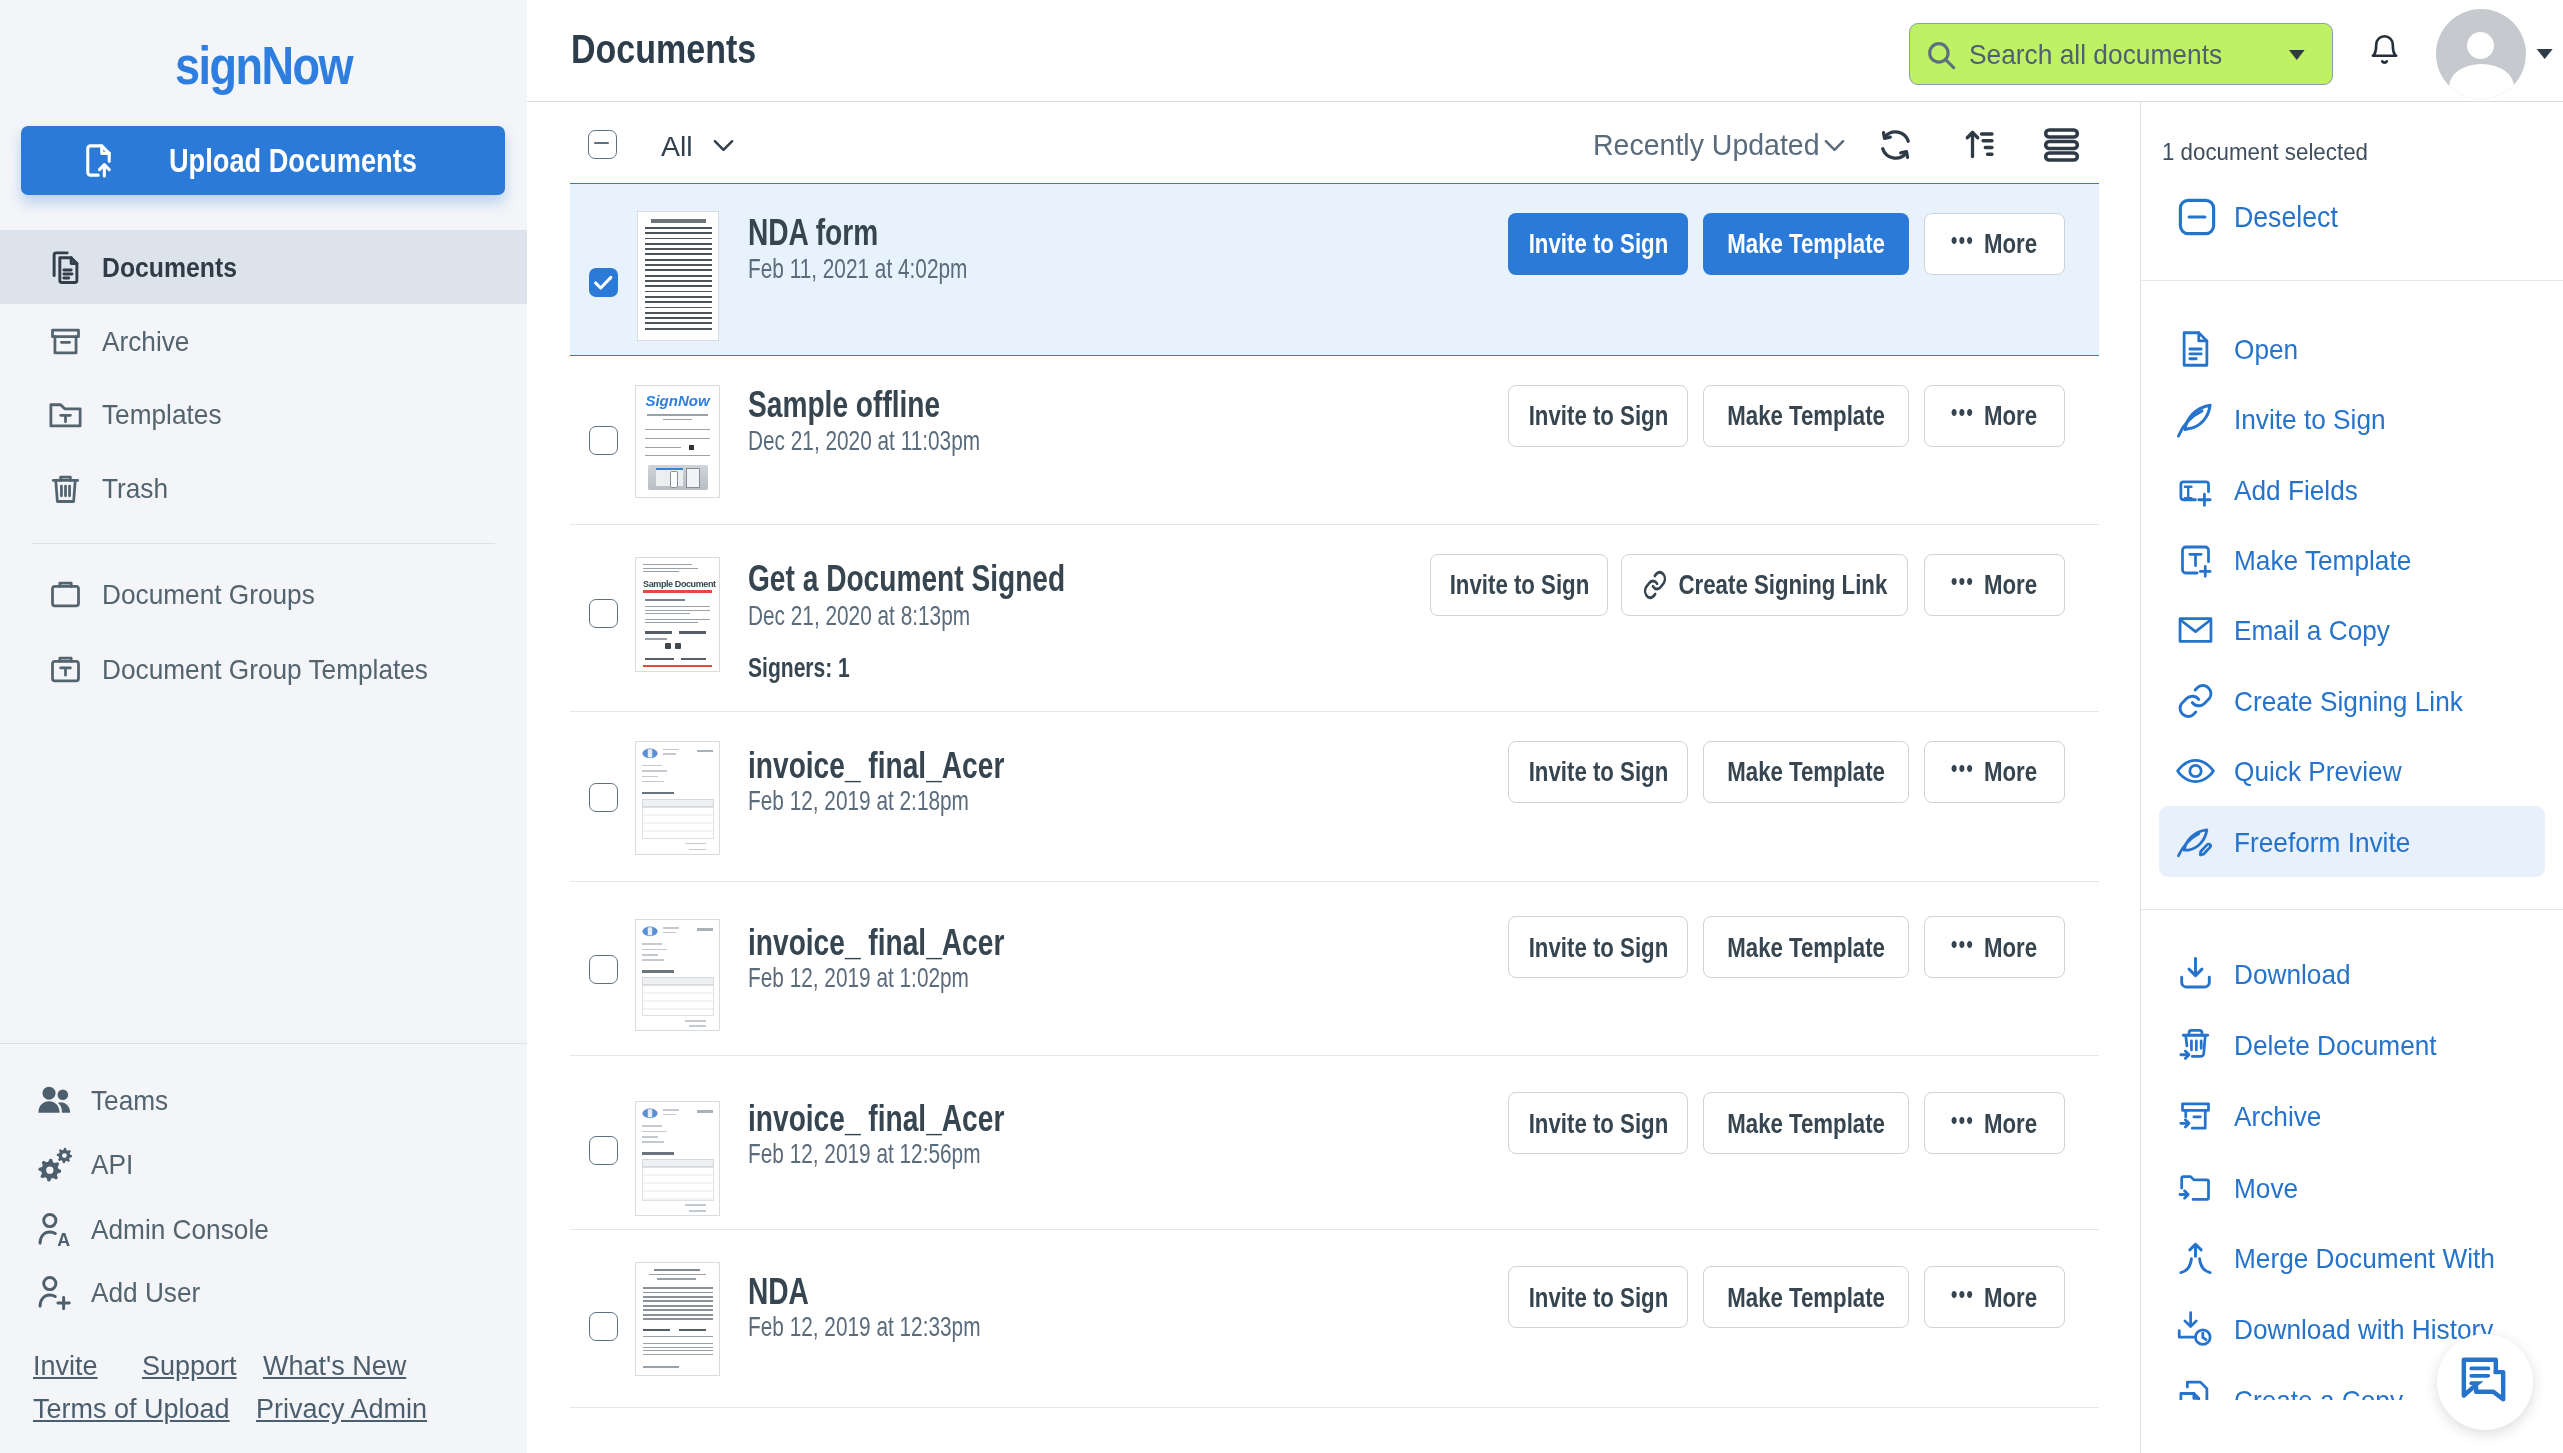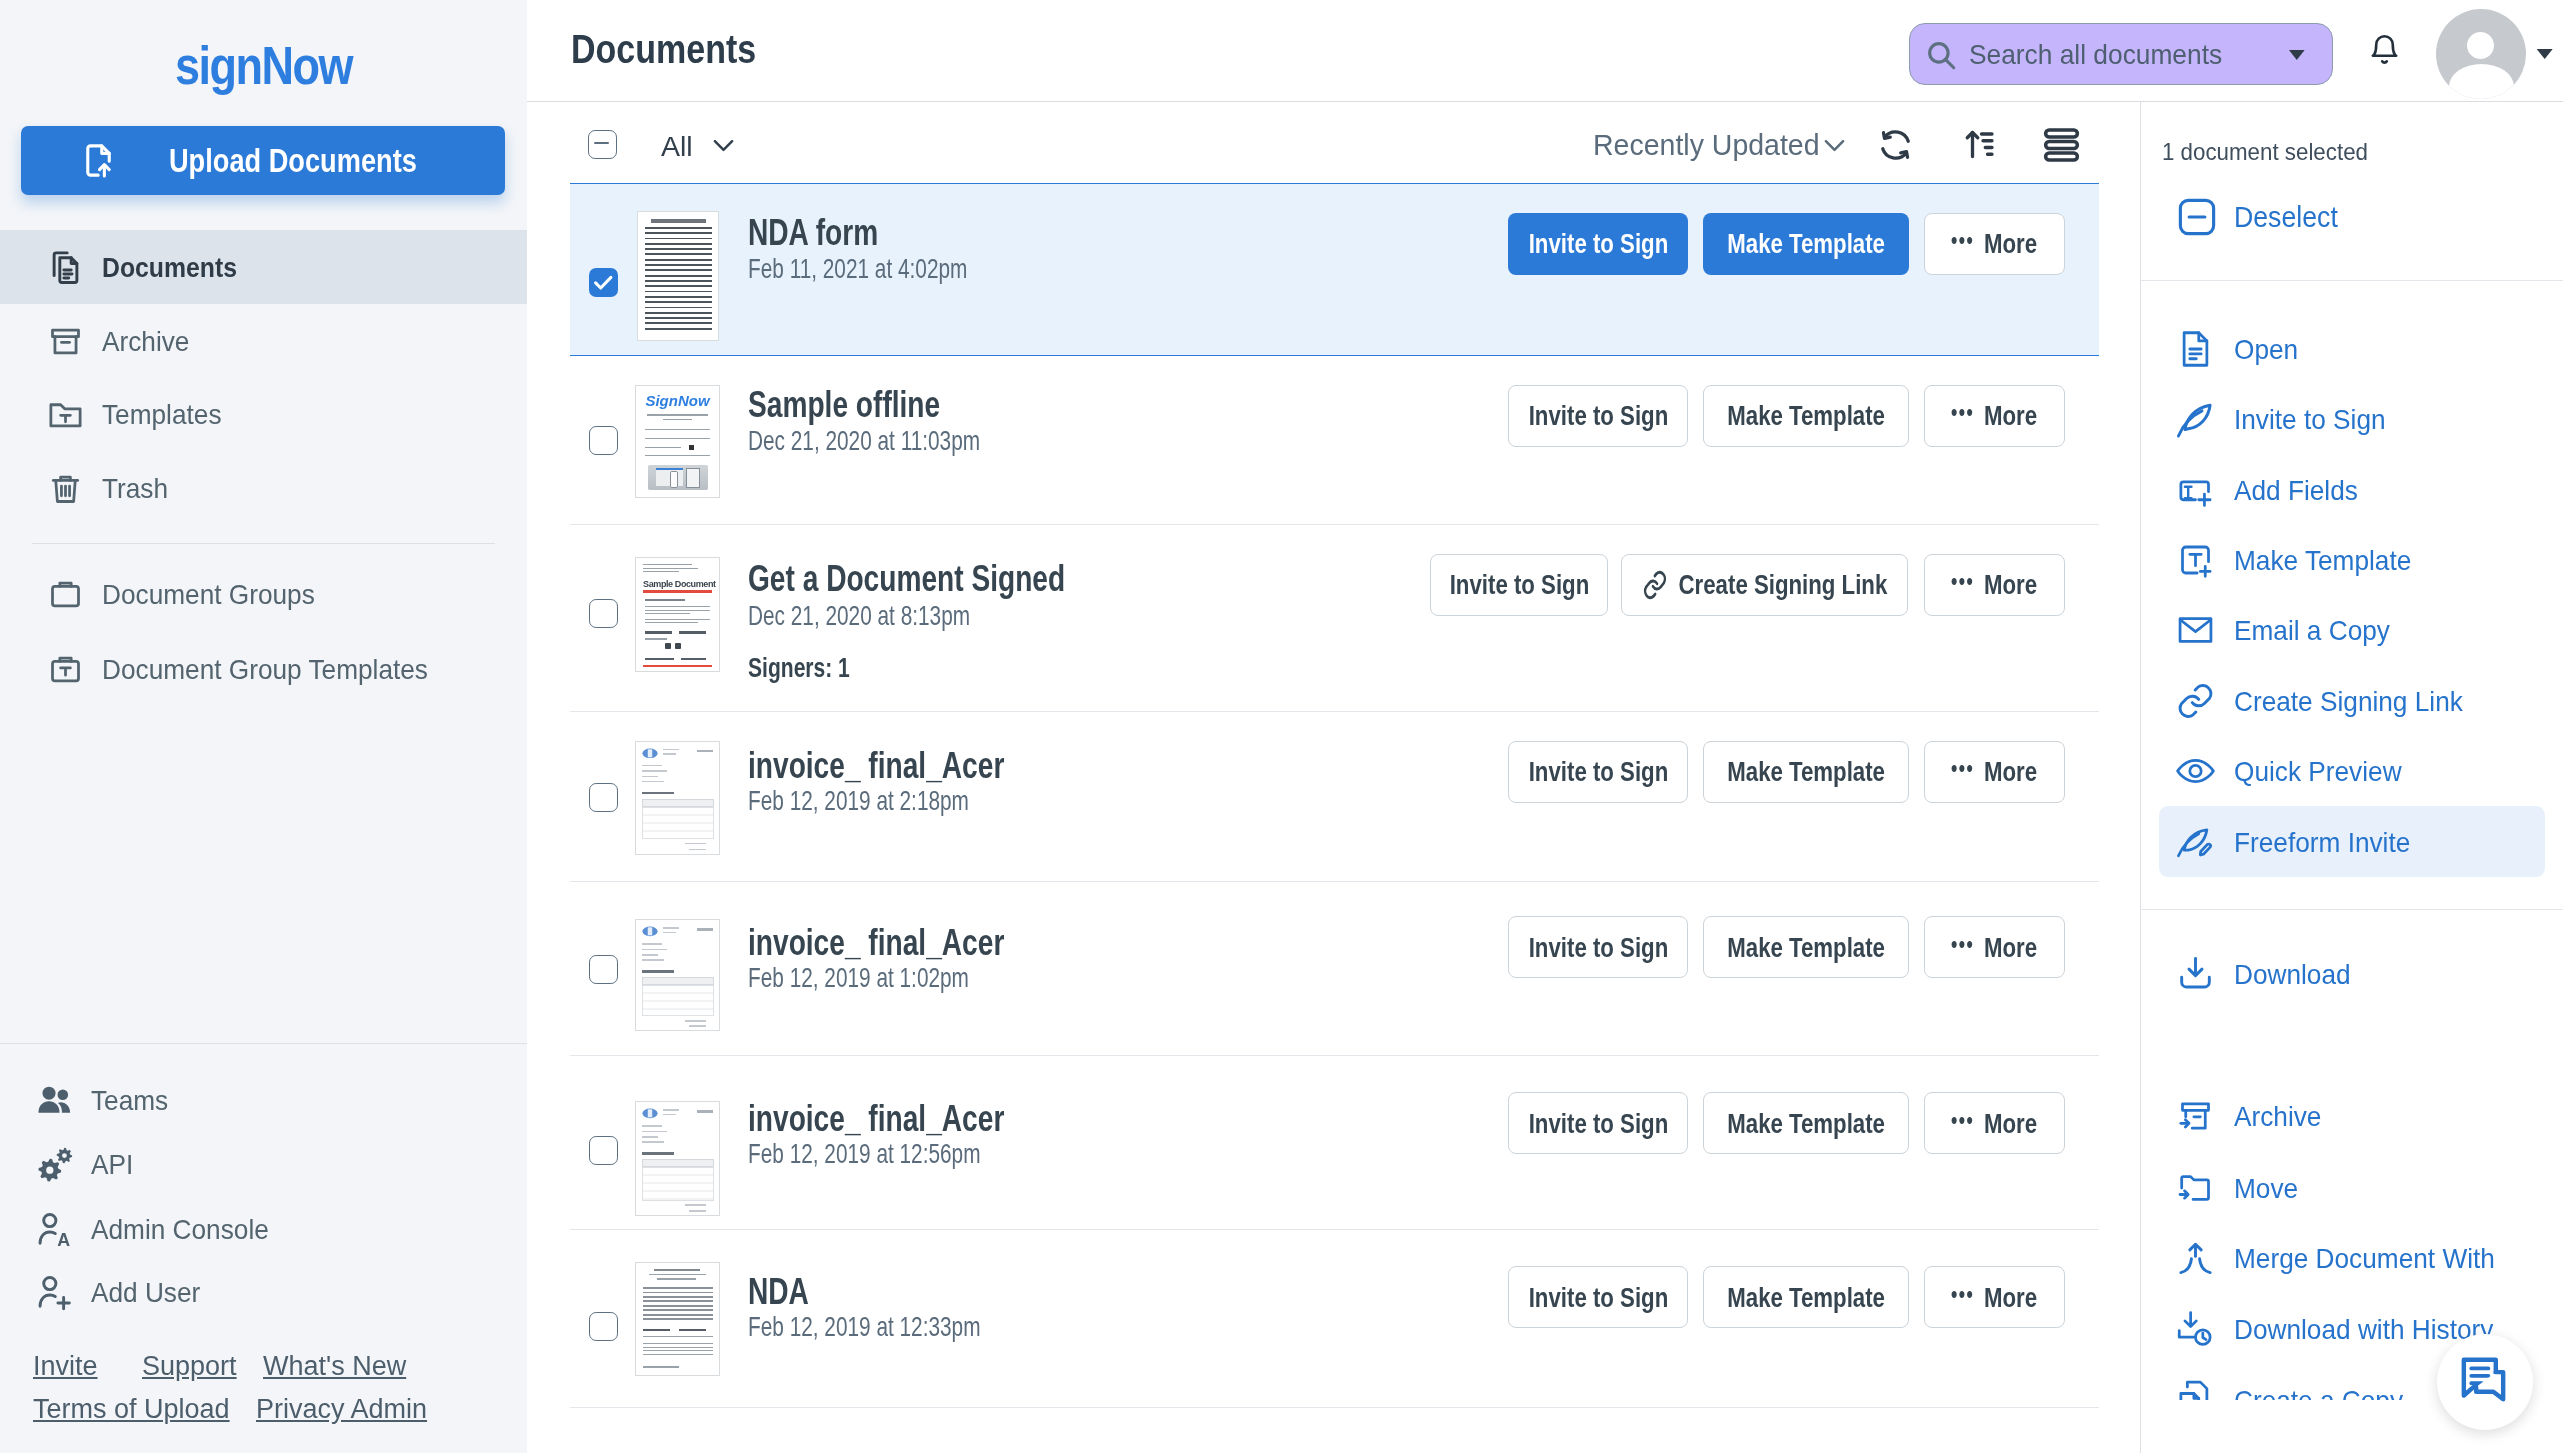--- a/index.html
+++ b/index.html
@@ -10,21 +10,21 @@
 #upbtn { position:absolute; left:21.4px; top:126px; width:484px; height:69px; background:#2b7ad7; border-radius:7.1px; box-shadow:0 7.1px 12.5px rgba(43,122,215,.28); display:flex; align-items:center; justify-content:center; gap:19.6px; color:#fff; font-size:30px; font-weight:bold; }
 .navitem { position:absolute; left:0; width:527px; height:74px; display:flex; align-items:center; }
 .navitem .ic { position:absolute; left:46px; width:39px; height:39px; }
 .nlabel { position:absolute; left:102px; font-size:28.5px; color:#53646f; transform:scaleX(.92); transform-origin:0 50%; white-space:nowrap; }
 .active-row { background:#dce3ea; }
 .sdiv { position:absolute; left:0; width:527px; border-top:0.9px solid #dde1e6; }
 .flink { color:#4c5d6c; font-size:27px; text-decoration:underline; position:absolute; }
 
 #hline { position:absolute; left:527px; top:101px; width:2036px; border-top:0.9px solid #d9dde2; }
 #htitle { position:absolute; left:571px; top:27px; font-size:40px; font-weight:bold; color:#2e3d4b; transform:scaleX(.85); transform-origin:0 50%; }
-#search { position:absolute; left:1909px; top:23px; width:424px; height:62px; border:1.8px solid #8b9cab; border-radius:16px; background:#c4b5fd; }
+#search { position:absolute; left:1909px; top:23px; width:424px; height:62px; border:1.8px solid #8b9cab; border-radius:9px; background:#bef264; }
 #search .ph { position:absolute; left:59px; top:15px; font-size:28px; color:#4e5f70; transform:scaleX(.94); transform-origin:0 50%; white-space:nowrap; }
 
 .cbx { position:absolute; width:29px; height:29px; border:1.8px solid #5d7081; border-radius:7.1px; background:#fff; }
 #tb-all { position:absolute; left:661px; top:130px; font-size:28.5px; color:#32404d; font-weight:normal; }
 #tb-sort { position:absolute; top:128px; font-size:30px; color:#5a6b7b; transform:scaleX(.95); transform-origin:0 50%; white-space:nowrap; }
 
 .row { position:absolute; left:570px; width:1529px; }
 .rdiv { border-bottom:0.9px solid #e3e6ea; }
 .rtitle { position:absolute; left:178px; top:28.5px; font-size:37px; font-weight:bold; color:#36454f; line-height:1.1; transform:scaleX(.76); transform-origin:0 50%; white-space:nowrap; }
 .rdate { position:absolute; left:178px; top:69px; font-size:28.5px; color:#5a6b7b; line-height:1.1; transform:scaleX(.73); transform-origin:0 50%; white-space:nowrap; }
@@ -491,20 +491,32 @@
   <div class="pdiv" style="top:807px;"></div>
 
   <div class="pitem" style="top:837px;">
     <svg class="pic" viewBox="0 0 48 48" fill="none" stroke="#2673cc" stroke-width="3.6" stroke-linecap="round" stroke-linejoin="round">
         <path d="M24 5v20"></path>
         <path d="M16 18l8 8 8-8"></path>
         <path d="M7 28v6a6 6 0 0 0 6 6h22a6 6 0 0 0 6-6v-6"></path>
       </svg>
     <span class="plb">Download</span>
   </div>
+  <div class="pitem" style="top:908px;">
+    <svg class="pic" viewBox="0 0 48 48" fill="none" stroke="#2673cc" stroke-width="3.4" stroke-linecap="round" stroke-linejoin="round">
+        <path d="M9 12h30"></path>
+        <path d="M16 12v-3a3 3 0 0 1 3-3h10a3 3 0 0 1 3 3v3"></path>
+        <path d="M12 12l1.4 13"></path>
+        <path d="M36 12l-1.8 22a4 4 0 0 1-4 4H20"></path>
+        <path d="M19 19v11M25 19v11M31 19v9"></path>
+        <path d="M6 36h9"></path>
+        <path d="M11.5 31.5 16 36l-4.5 4.5"></path>
+      </svg>
+    <span class="plb">Delete Document</span>
+  </div>
   <div class="pitem" style="top:979px;">
     <svg class="pic" viewBox="0 0 48 48" fill="none" stroke="#2673cc" stroke-width="3.4" stroke-linecap="round" stroke-linejoin="round">
         <path d="M8 9h32v8H8z"></path>
         <path d="M12 17v8"></path>
         <path d="M36 17v22H20"></path>
         <path d="M22 25h8"></path>
         <path d="M6 33h9"></path>
         <path d="M11.5 28.5 16 33l-4.5 4.5"></path>
       </svg>
     <span class="plb">Archive</span>

